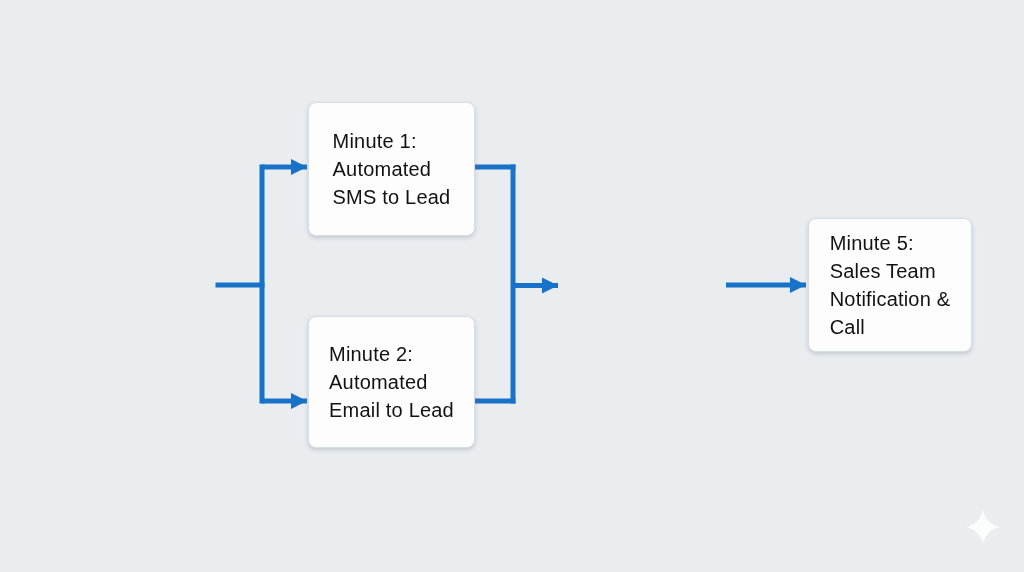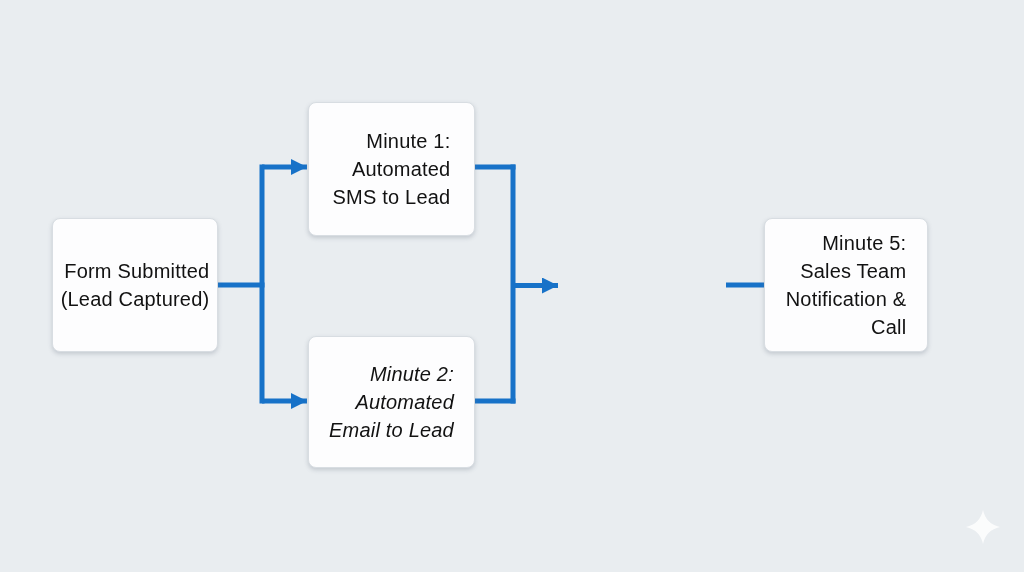--- a/index.html
+++ b/index.html
@@ -43,32 +43,32 @@
     border: 1px solid #d8dde2;
     border-radius: 8px;
     box-shadow: 0 2px 4px rgba(110, 120, 135, 0.30);
     display: flex;
     align-items: center;
     justify-content: center;
     box-sizing: border-box;
   }
   .node-label {
     white-space: pre-line;
-    text-align: right;
+    text-align: left;
     font-size: 20px;
     line-height: 28px;
     font-weight: 500;
     color: #121212;
     letter-spacing: 0.2px;
   }
   .node-form      { left: 52px;  top: 218px; width: 166px; height: 134px; }
   .node-sms       { left: 308px; top: 102px; width: 167px; height: 134px; }
-  .node-email     { left: 308px; top: 336px; width: 167px; height: 132px; font-style: italic; }
+  .node-email     { left: 308px; top: 316px; width: 167px; height: 132px; }
   .node-crm       { left: 559px; top: 219px; width: 167px; height: 133px; }
-  .node-sales     { left: 764px; top: 218px; width: 164px; height: 134px; }
+  .node-sales     { left: 808px; top: 218px; width: 164px; height: 134px; }
   .sparkle {
     position: absolute;
     left: 963px;
     top: 507px;
     width: 40px;
     height: 40px;
     opacity: 0.85;
   }
 </style>
 </head>
@@ -95,24 +95,20 @@
       <path class="flow-line" d="M475 401 H513"></path>
       <path class="flow-line" d="M513 167 V401"></path>
       <path class="flow-arrow" d="M513 285.5 H558" marker-end="url(#arrow)"></path>
     </g>
 
     <g>
       <path class="flow-arrow" d="M726 285 H806" marker-end="url(#arrow)"></path>
     </g>
   </svg>
 
-  <div class="node node-form">
-    <div class="node-label">Form Submitted
-(Lead Captured)</div>
-  </div>
 
   <div class="node node-sms">
     <div class="node-label">Minute 1:
 Automated
 SMS to Lead</div>
   </div>
 
   <div class="node node-email">
     <div class="node-label">Minute 2:
 Automated

